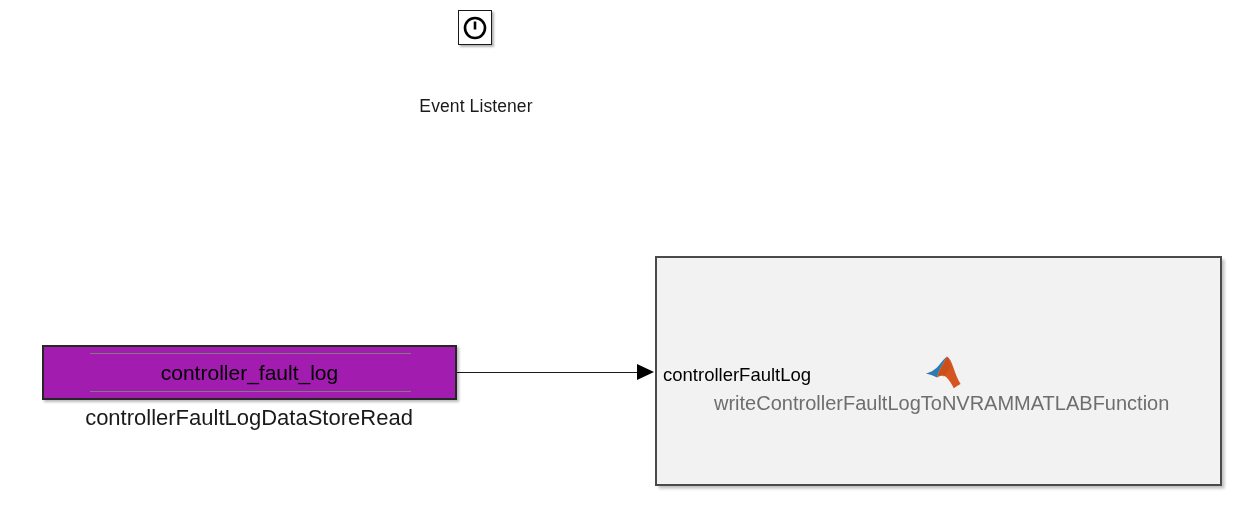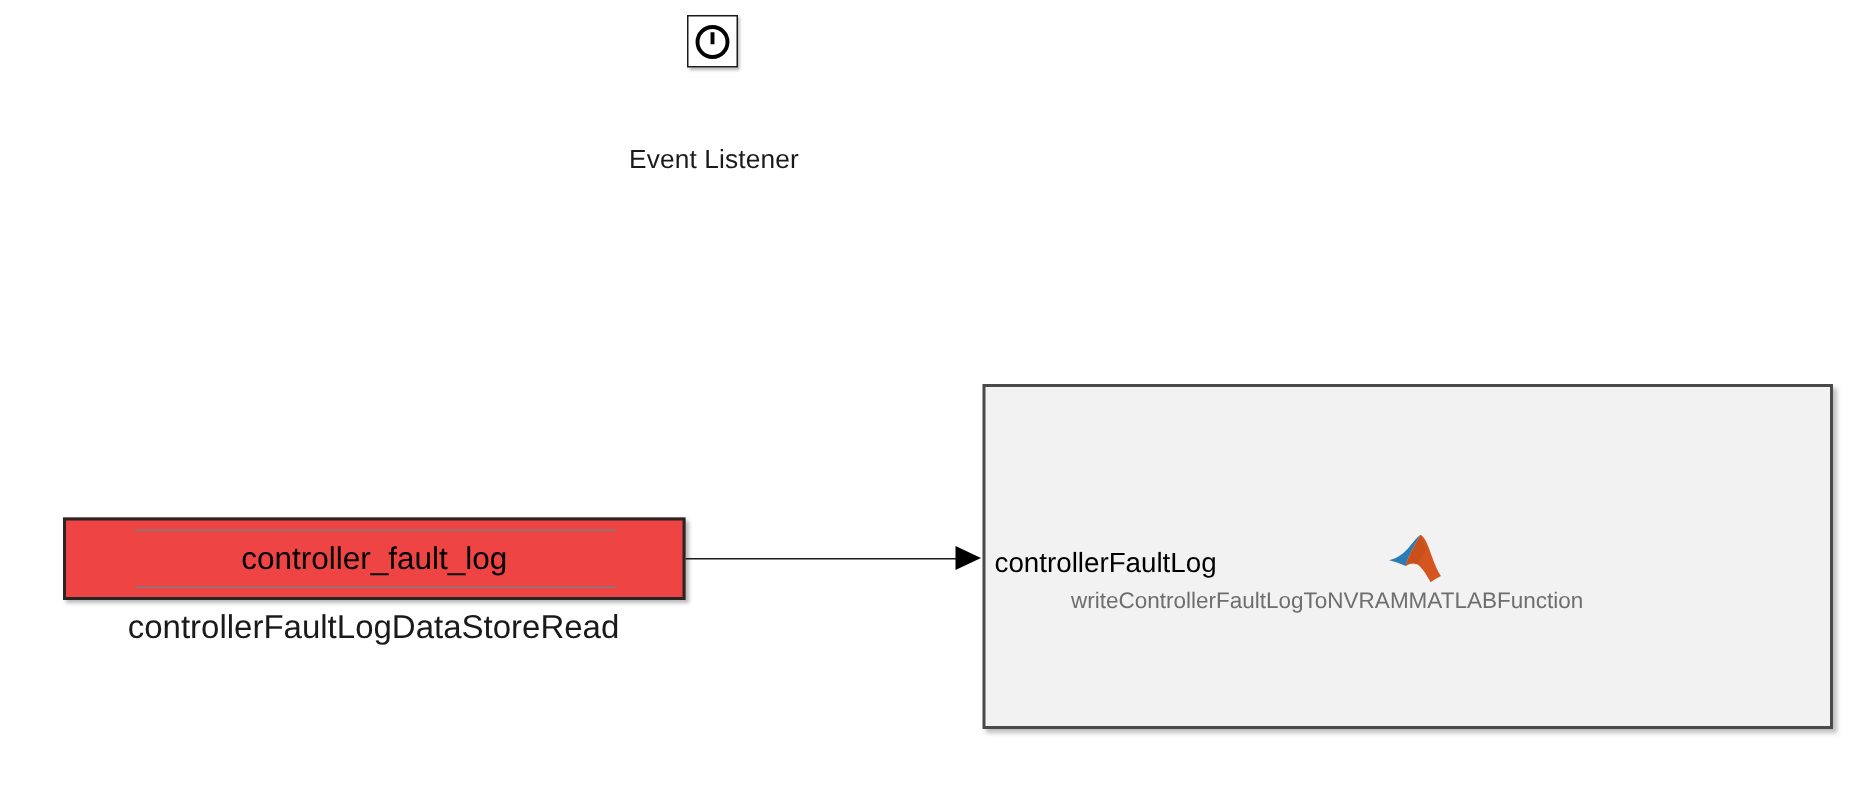--- a/index.html
+++ b/index.html
@@ -58,21 +58,21 @@
   #dsr-group {
     position: absolute;
     left: 42px;
     top: 345px;
   }
   #dsr-block {
     position: relative;
     width: 415px;
     height: 55px;
     border: 2px solid #262626;
-    background: #ef4444;
+    background: #a21caf;
     box-sizing: border-box;
     box-shadow: 2px 2px 2.5px rgba(0,0,0,0.28);
   }
   #dsr-block .dsr-rule {
     position: absolute;
     left: 46px;
     right: 44px;
     height: 0;
     border-top: 1px solid #7d7d7d;
   }
@@ -139,21 +139,21 @@
     left: 6px;
     top: 106px;
     font-size: 18.5px;
     color: #000000;
     white-space: nowrap;
   }
   #mlfn-fcn-name {
     position: absolute;
     left: 57px;
     top: 134px;
-    font-size: 15px;
+    font-size: 20px;
     color: #6e6e6e;
     white-space: nowrap;
   }
   #matlab-logo {
     position: absolute;
     left: 268px;
     top: 94px;
     width: 44px;
     height: 40px;
   }

